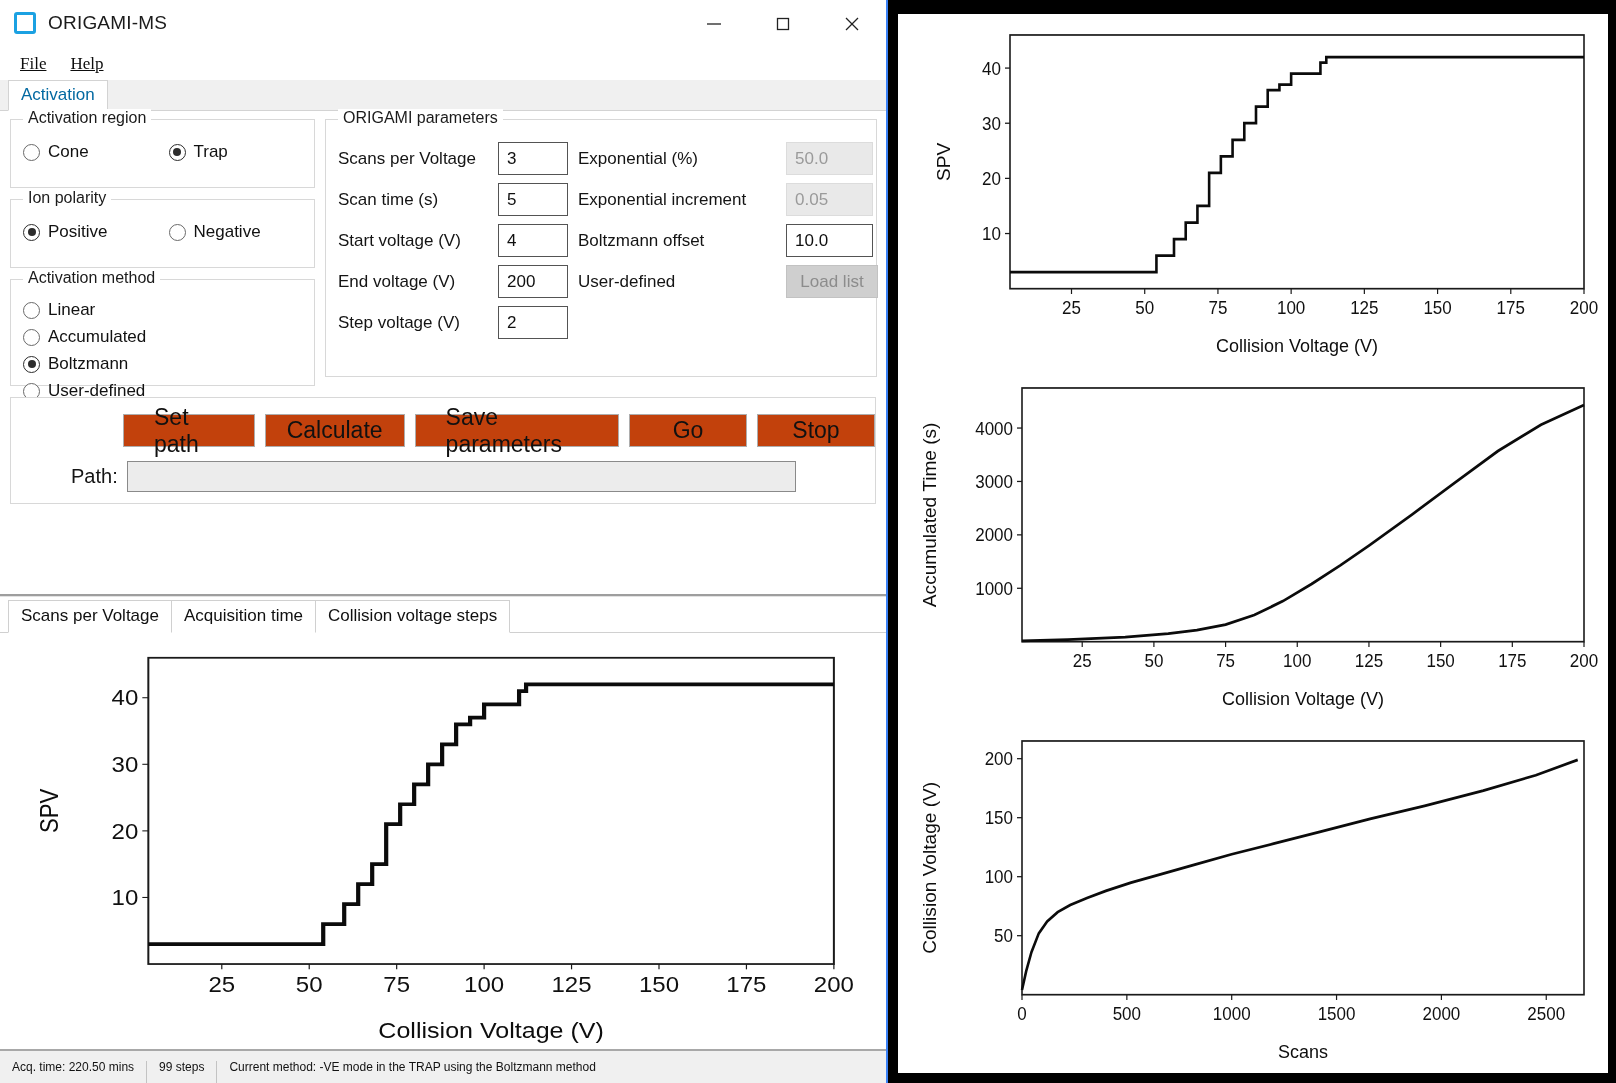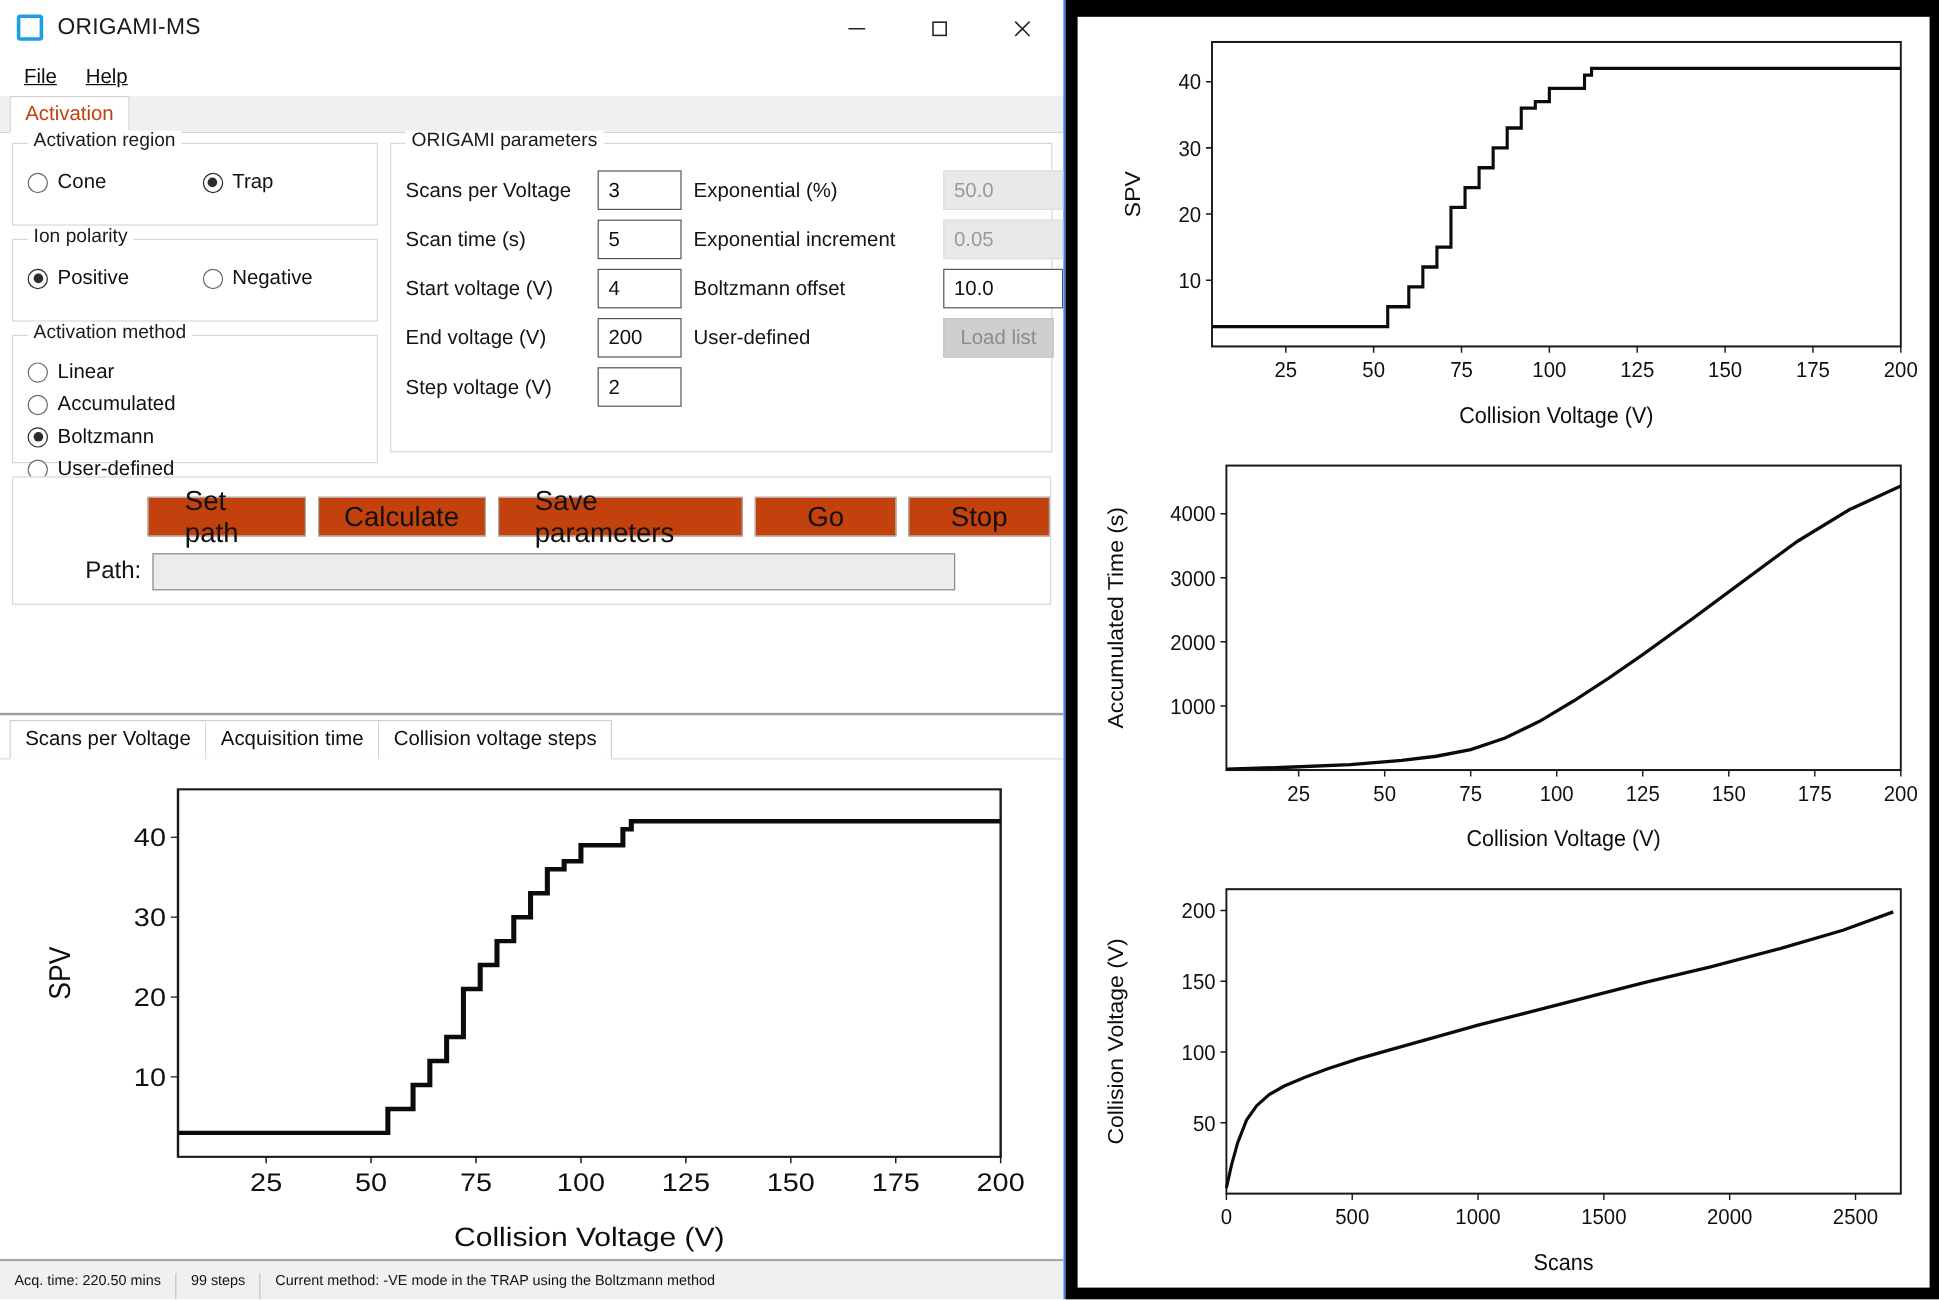--- a/index.html
+++ b/index.html
@@ -38,29 +38,29 @@
   }
   .win-btn svg { display: block; }
 
   .menubar {
     height: 33px; flex: 0 0 33px; display: flex; align-items: center;
     padding-left: 10px; background: #ffffff; gap: 4px;
   }
   .menu-item {
     font-size: 17px; color: #0d0d0d; padding: 3px 10px;
   }
-  .menu-item u { text-decoration: underline; }
+  .menu-item u { text-decoration: underline; font-family: Liberation Serif, serif; }
 
   .tabstrip {
     flex: 0 0 31px; height: 31px; display: flex; align-items: flex-end;
     background: #f0f0f0; border-bottom: 1px solid #d3d3d3;
     padding-left: 8px;
   }
   .tabstrip .tab {
-    font-size: 17px; color: #c2410c; padding: 4px 12px 5px 12px;
+    font-size: 17px; color: #0369a1; padding: 4px 12px 5px 12px;
     background: #ffffff; border: 1px solid #d3d3d3; border-bottom: 1px solid #ffffff;
     position: relative; top: 1px;
   }
 
   .panel-top {
     flex: 0 0 473px; background: #ffffff; padding: 8px 10px 0 10px;
     position: relative;
   }
 
   
@@ -102,21 +102,21 @@
     grid-template-columns: 152px 72px 200px 90px;
     row-gap: 8px; column-gap: 8px;
     padding-left: 12px; align-items: center;
   }
   .lbl { font-size: 17px; color: #141414; white-space: nowrap; }
   .field {
     height: 33px; border: 1.5px solid #545454; background: #ffffff;
     font-size: 17px; color: #0f0f0f; display: flex; align-items: center;
     padding-left: 8px; width: 70px;
   }
-  .field.wide { width: 100px; }
+  .field.wide { width: 87px; }
   .field.disabled {
     background: #e9e9e9; border: 1px solid #dcdcdc; color: #9a9a9a;
   }
   .btn-loadlist {
     height: 33px; width: 92px; background: #cfcfcf; border: 1px solid #c2c2c2;
     color: #8c8c8c; font-size: 17px; display: flex; align-items: center; justify-content: center;
   }
 
   .gb-actions { margin-top: 11px; height: 107px; }
   .action-row {

